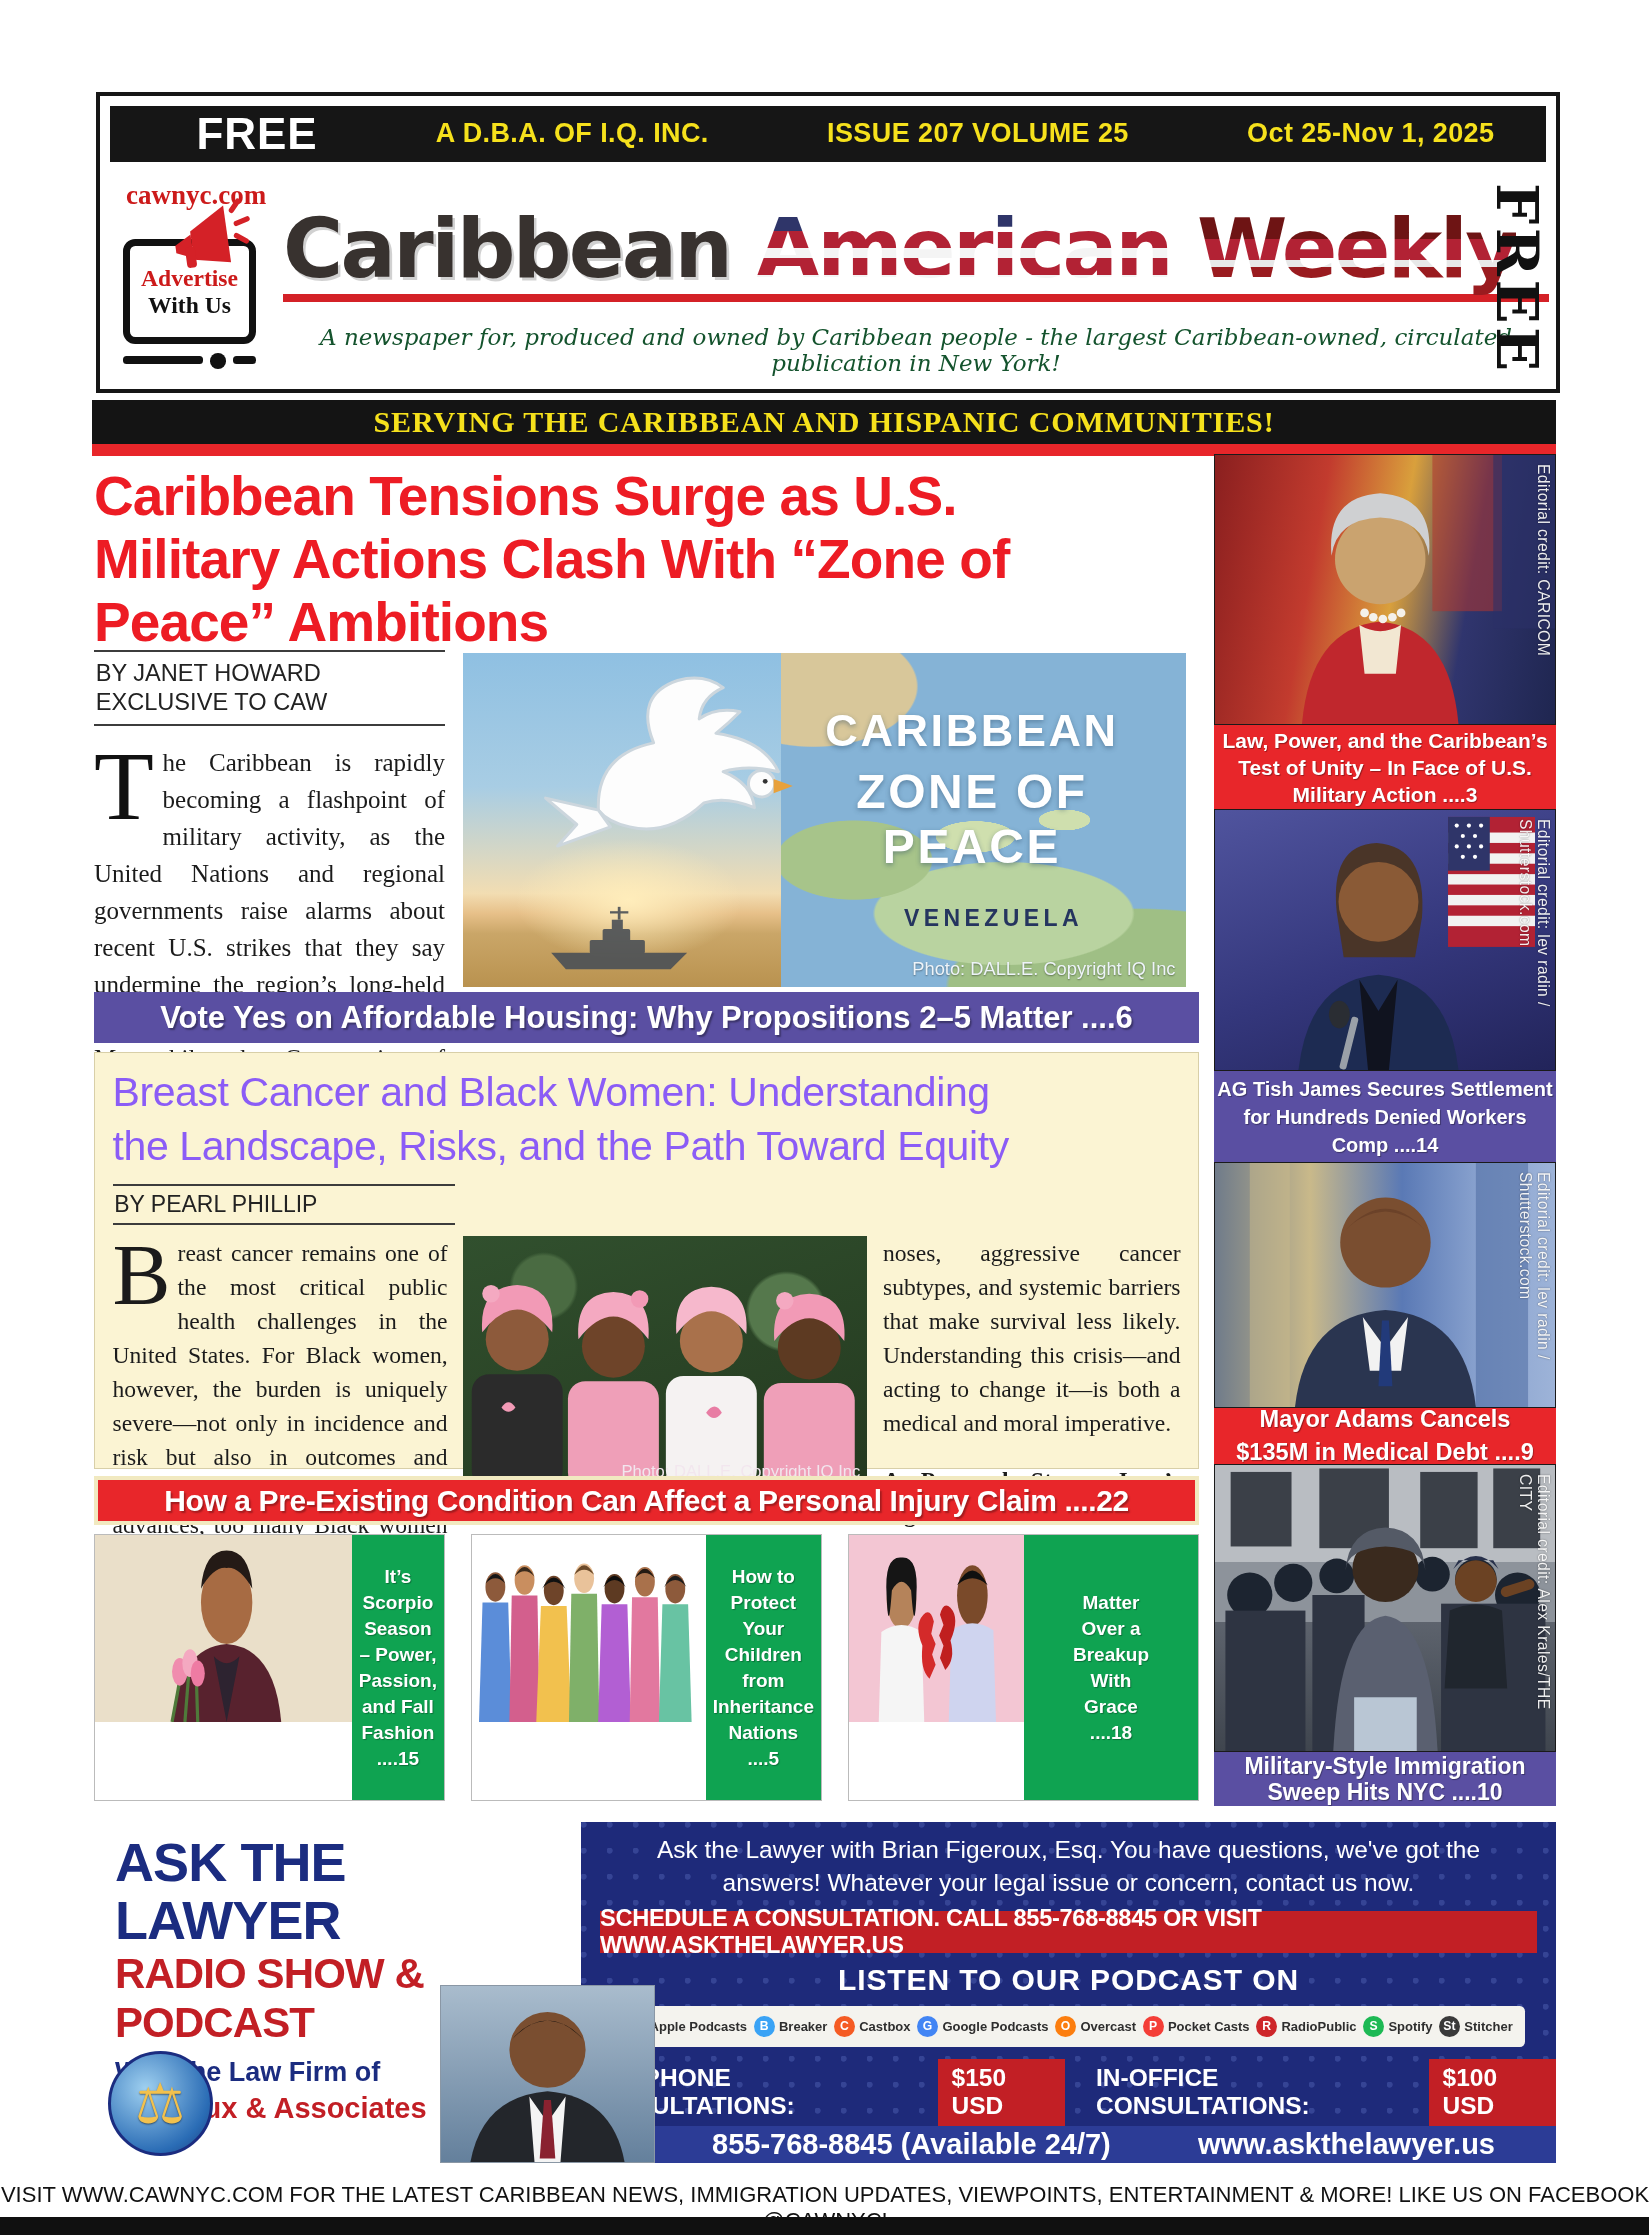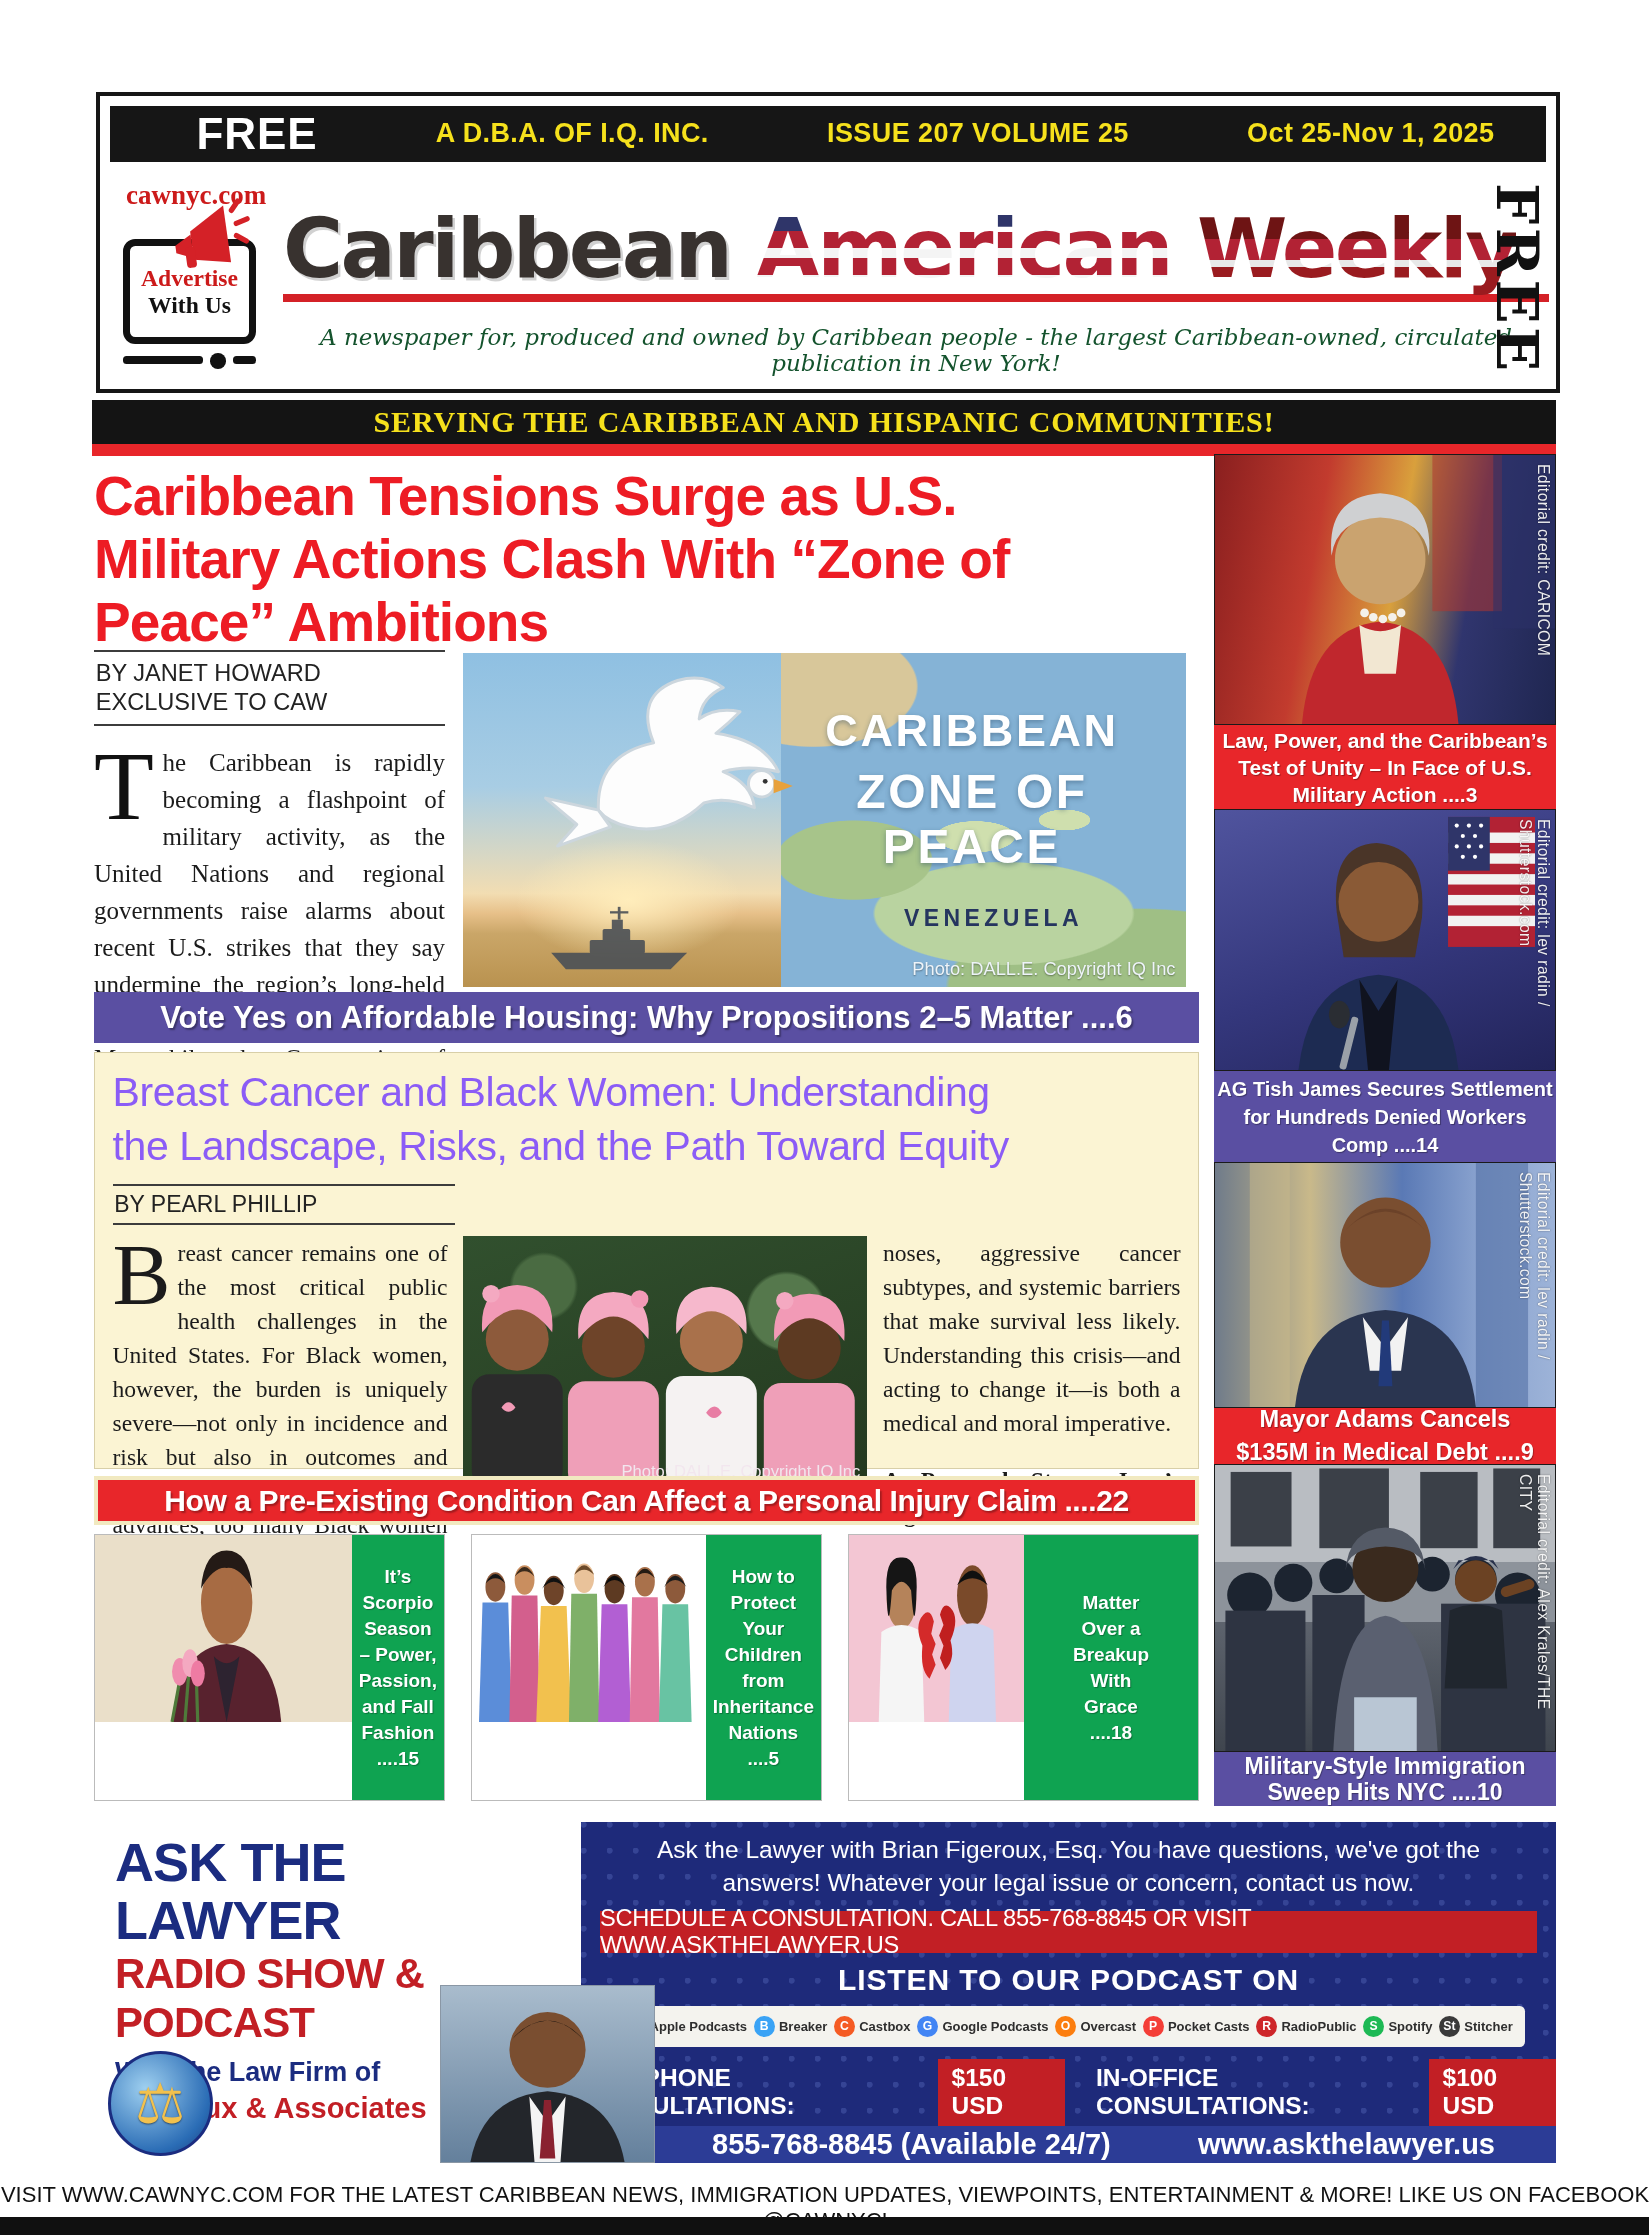--- a/index.html
+++ b/index.html
@@ -111,21 +111,21 @@
   .ad-left { position:relative; width:489px; background:#fff; padding:10.5px 0 0 23px; z-index:2; }
   .adl-1 { color:#1b2c80; font-weight:800; font-size:54px; letter-spacing:-0.9px; line-height:58px; }
   .adl-2 { color:#c21f25; font-weight:800; font-size:42px; letter-spacing:-0.9px; line-height:49px; }
   .adl-3 { color:#1b2c80; font-weight:bold; font-size:27px; margin-top:10.5px; }
   .adl-4 { color:#c21f25; font-weight:bold; font-size:29px; margin-top:3.5px; }
   .firm-logo { position:absolute; left:15.7px; bottom:7px; width:105px; height:105px; border-radius:50%; border:3.5px solid #1b2c80; background:radial-gradient(circle at 35% 35%, #9fd0f0, #2a6cb5 70%, #1b3c7a); display:flex; align-items:center; justify-content:center; font-size:56px; color:#f2c14e; text-shadow:0 0.9px 1.7px rgba(0,0,0,.5); }
   .lawyer-photo { position:absolute; left:348px; bottom:0; width:215px; height:178px; background:linear-gradient(180deg,#a9bccd,#64809c); overflow:hidden; border:0.9px solid #8a97a5; }
   .ad-right { position:relative; flex:1; background:#1e2a7a; background-image:radial-gradient(circle at 2.6px 2.6px, rgba(96,118,200,.35) 2.6px, transparent 3.5px); background-size:26px 26px; display:flex; flex-direction:column; padding-top:10.5px; color:#fff; }
   .ad-intro { text-align:center; font-size:24.5px; line-height:33px; padding:0 40px; }
   .ad-intro b { font-weight:normal;text-align:right; }
-  .schedule-bar { margin:12.2px 19px 0; background:#c21f25; height:42px; display:flex; align-items:center; justify-content:center; font-weight:normal; font-size:23.6px; letter-spacing:-0.3px; }
+  .schedule-bar { margin:12.2px 19px 0; background:#c21f25; height:42px; display:flex; align-items:center; justify-content:center; font-weight:bold; font-size:23.6px; letter-spacing:-0.3px; }
   .listen { text-align:center; font-weight:bold; font-size:30px; letter-spacing:0.9px; margin-top:10.5px; }
   .platforms { margin:8.7px 31px 0; background:#f4f3ee; border-radius:5.2px; height:56px; display:flex; align-items:center; justify-content:space-between; padding:0 12.2px; }
   .pf { display:flex; align-items:center; gap:4.4px; }
   .pf i { width:21px; height:21px; border-radius:50%; display:inline-flex; align-items:center; justify-content:center; color:#fff; font-style:normal; font-weight:bold; font-size:12.2px; flex:none; }
   .pf span { color:#2e2e2e; font-weight:bold; font-size:13px; white-space:nowrap; }
   .pfc1{background:#872ec4;} .pfc2{background:#3aa3f5;} .pfc3{background:#f55b23;} .pfc4{background:#4285F4;} .pfc5{background:#fc7e0f;} .pfc6{background:#f43e37;} .pfc7{background:#ce2629; border-radius:3.5px;} .pfc8{background:#1DB954;} .pfc9{background:#3a3a3a;}
   .prices { display:flex; justify-content:center; align-items:center; gap:31px; margin-top:12.2px; font-weight:bold; font-size:24.5px; }
   .price-box { background:#c21f25; padding:5.2px 14px; }
   .ad-bottom { margin-top:auto; height:51px; background:#2c3c96; display:flex; align-items:center; justify-content:space-between; padding:0 61px 0 131px; font-weight:bold; font-size:29px; }
 

